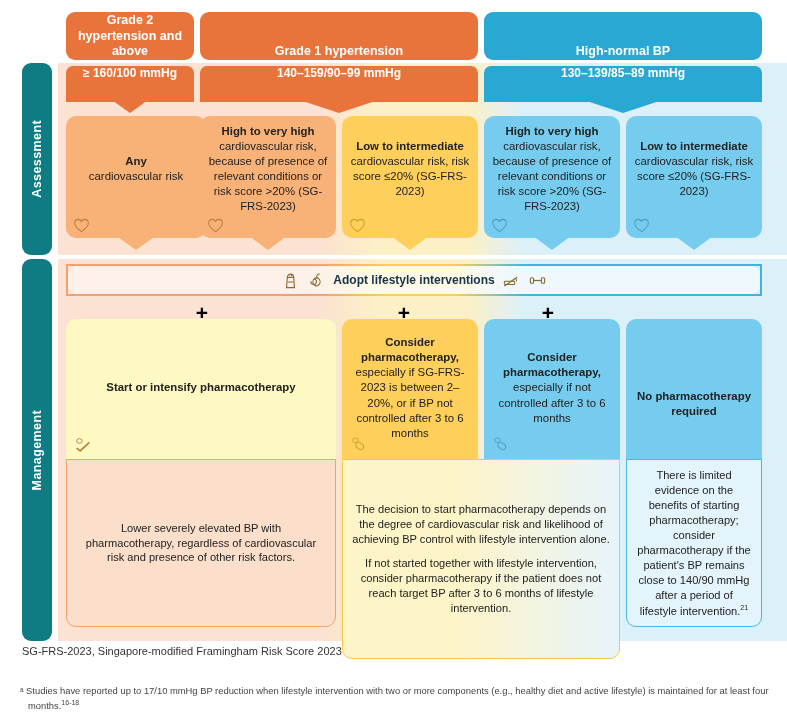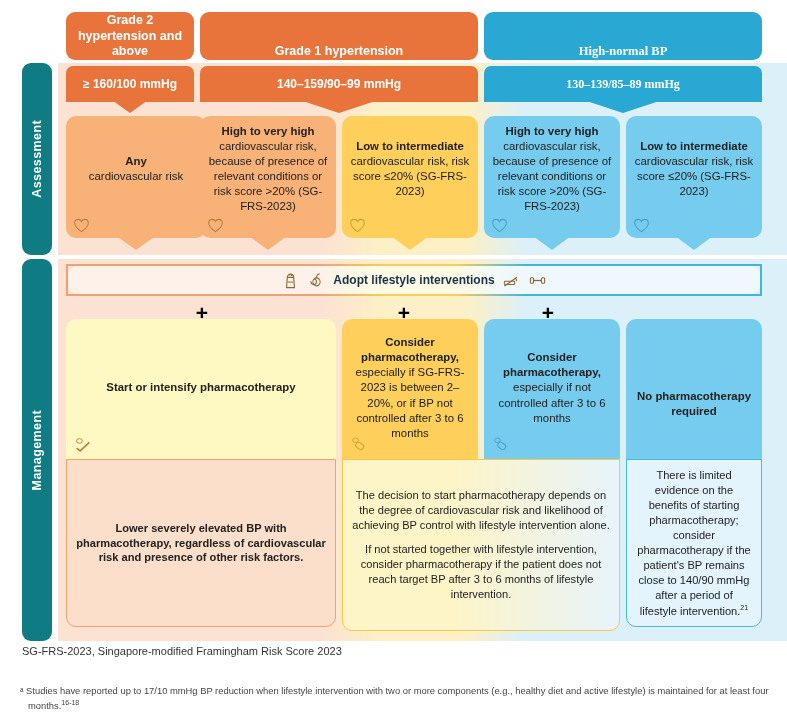--- a/index.html
+++ b/index.html
@@ -59,33 +59,33 @@
     position: absolute; top: 12px; height: 48px;
     border-radius: 9px;
     color: #fff; font-weight: bold; font-size: 12.5px;
     display: flex; align-items: flex-end; justify-content: center;
     text-align: center; line-height: 1.25;
     padding: 0 6px;
   }
   .bp-header {
     position: absolute; top: 66px; height: 36px;
     color: #fff; font-weight: bold; font-size: 12px;
-    display: flex; align-items: center; justify-content: center;
+    display: flex; align-items: flex-start; justify-content: center;
     text-align: center;
     border-radius: 7px 7px 0 0;
   }
   .bp-header::after {
     content: "";
     position: absolute; left: 0; right: 0; top: 100%;
     height: 11px;
     background: inherit;
     clip-path: polygon(0 0, 38% 0, 50% 100%, 62% 0, 100% 0, 100% 0, 0 0);
   }
   .orange-bg { background: #E8743C; }
-  .blue-bg   { background: #29A8D4; font-family: Liberation Serif, serif; }
+  .blue-bg   { background: #29A8D4; }
 
   
   .assess-card {
     position: absolute; top: 116px; height: 122px;
     border-radius: 10px;
     display: flex; align-items: center; justify-content: center;
     text-align: center;
     font-size: 11.4px; line-height: 1.33;
     color: #222;
     padding: 2px 7px 18px 7px;
@@ -325,25 +325,25 @@
 
   <div class="mgmt-top m-blue-top" style="left:626px; width:136px; height:172px;">
     <div><b>No pharmacotherapy required</b></div>
     <svg class="pill-icon" viewBox="0 0 24 24">
       <ellipse cx="7" cy="7" rx="4" ry="3.2" fill="none" stroke="#4C9DBF" stroke-width="1.3"></ellipse>
       <line x1="3" y1="20" x2="20" y2="4" stroke="#4C9DBF" stroke-width="2"></line>
       <line x1="3" y1="4" x2="20" y2="20" stroke="#4C9DBF" stroke-width="2"></line>
     </svg>
   </div>
 
-  <div class="mgmt-bottom m-orange-bot" style="left:66px; width:270px; top:459px; height:168px;font-weight:bold;">
+  <div class="mgmt-bottom m-orange-bot" style="left:66px; width:270px; top:459px; height:168px;">
     <p>Lower severely elevated BP with pharmacotherapy, regardless of cardiovascular risk and presence of other risk factors.</p>
   </div>
 
-  <div class="mgmt-bottom m-yellow-bot" style="left:342px; width:278px; top:459px; height:172px; display:block;">
+  <div class="mgmt-bottom m-yellow-bot" style="left:342px; width:278px; top:459px; height:200px; display:block;">
     <div style="display:flex;flex-direction:column;justify-content:center;height:100%;">
       <p>The decision to start pharmacotherapy depends on the degree of cardiovascular risk and likelihood of achieving BP control with lifestyle intervention alone.</p>
       <p>If not started together with lifestyle intervention, consider pharmacotherapy if the patient does not reach target BP after 3 to 6 months of lifestyle intervention.</p>
     </div>
   </div>
 
   <div class="mgmt-bottom m-blue-bot" style="left:626px; width:136px; top:459px; height:168px;">
     <p><span>There is limited evidence on the benefits of starting pharmacotherapy; consider pharmacotherapy if the patient's BP remains close to 140/90 mmHg after a period of lifestyle intervention.</span><sup>21</sup></p>
   </div>
 

